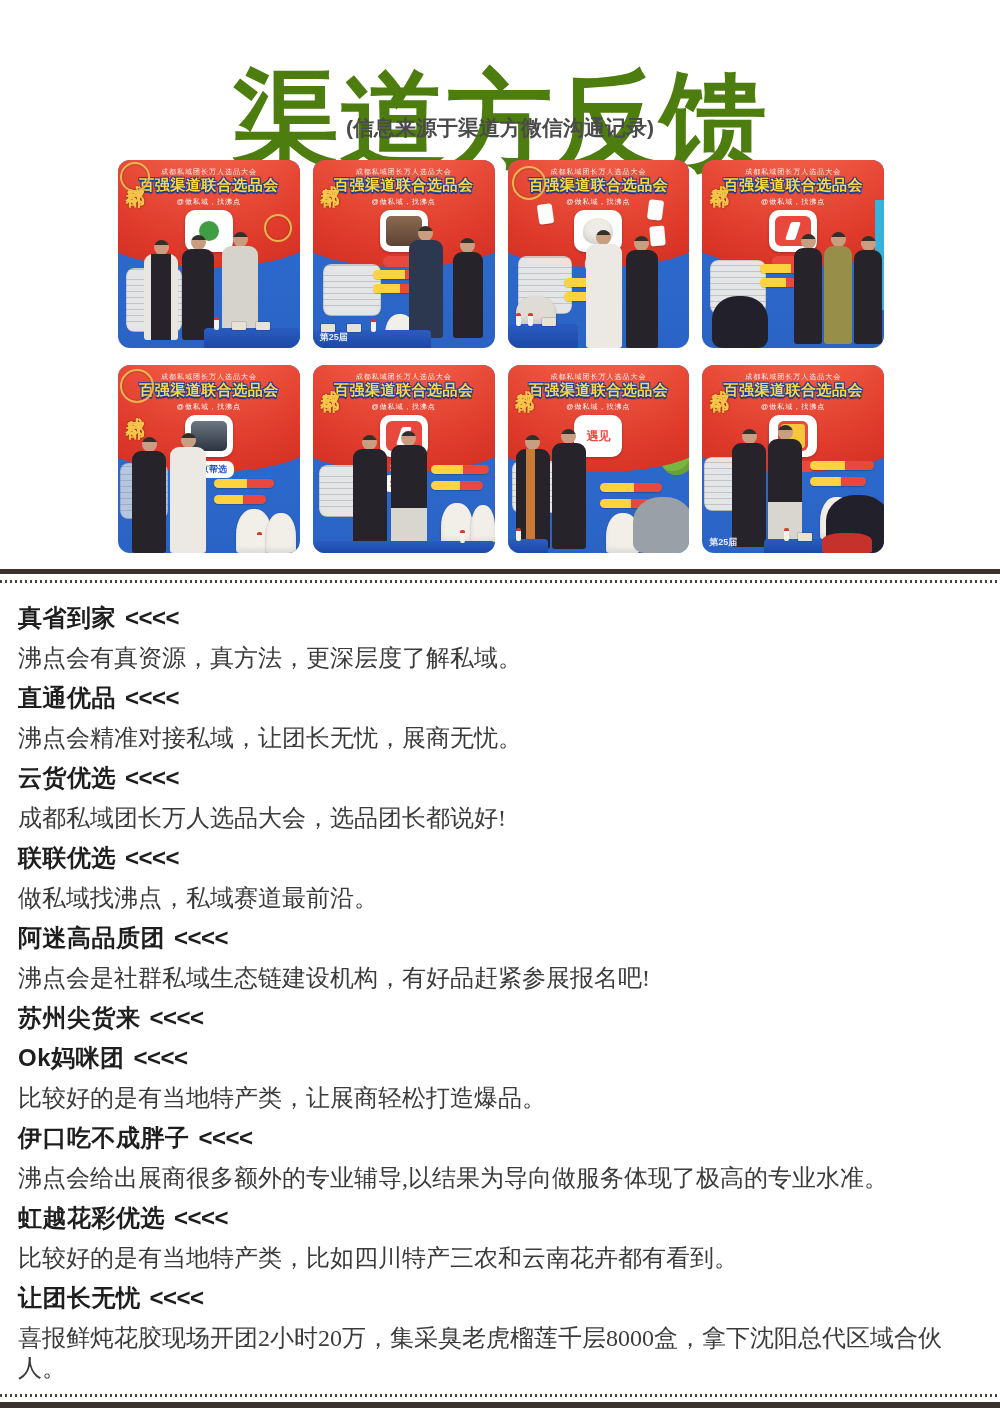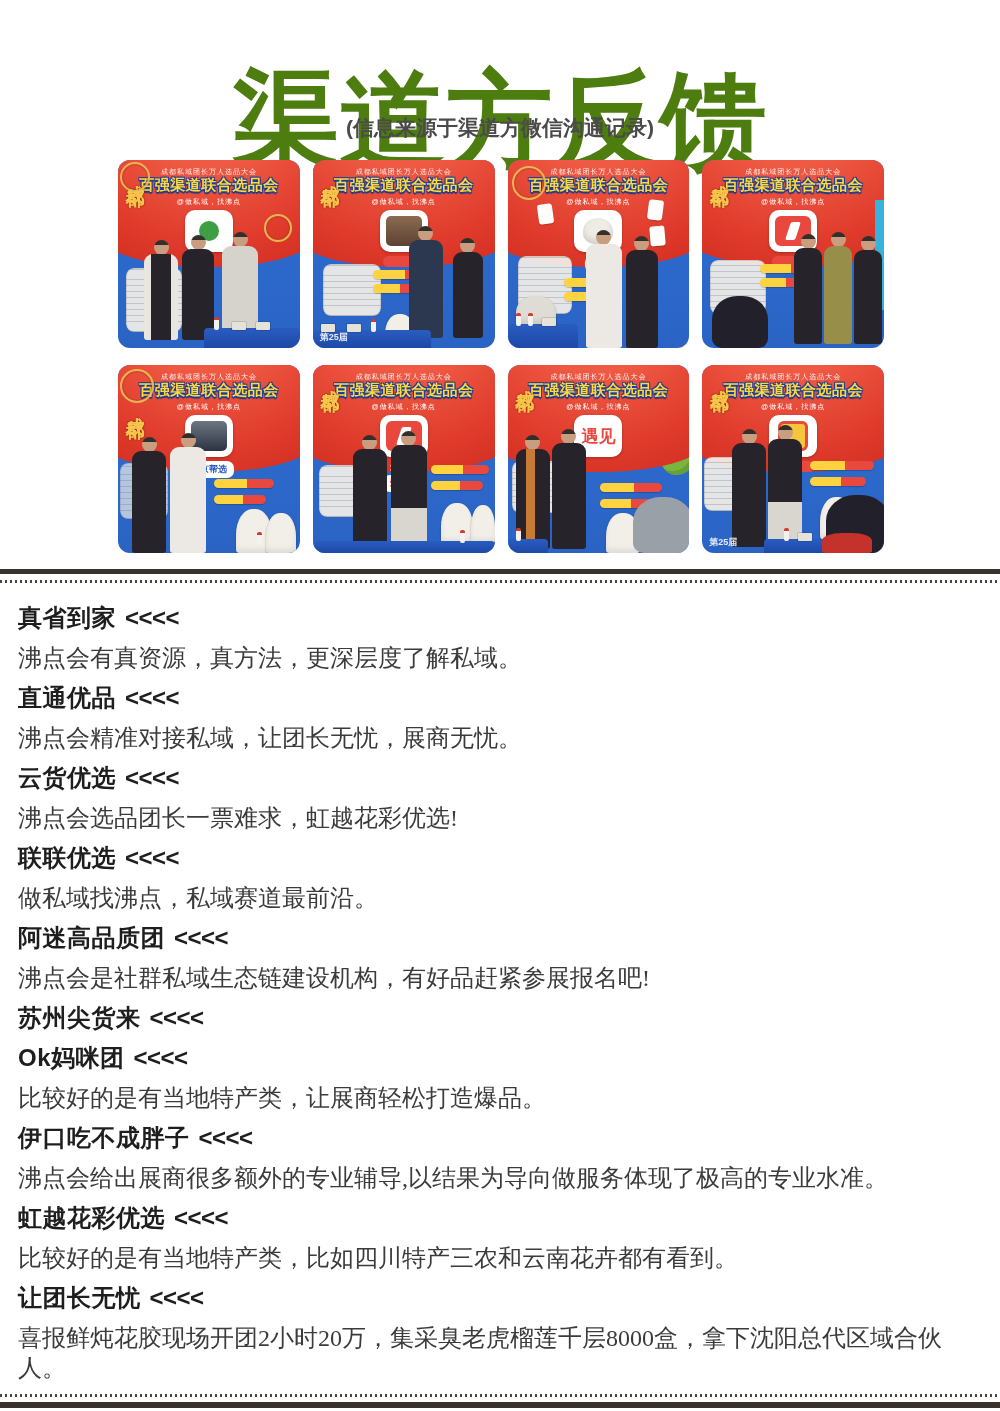--- a/index.html
+++ b/index.html
@@ -35,21 +35,21 @@
            background:#ffffff;border-radius:10px;box-shadow:0 1px 3px rgba(0,0,0,.25);
            display:flex;align-items:center;justify-content:center;}
   .logo-circle{width:20px;height:20px;border-radius:50%;background:#3f9e44;}
   .card-img{width:36px;height:30px;border-radius:5px;background:linear-gradient(#8a6a50,#5d4334);}
   .card-dark{width:36px;height:30px;border-radius:5px;background:linear-gradient(#6c7783,#2c3340);}
   .card-redlogo{width:36px;height:30px;border-radius:6px;background:#e8483d;position:relative;}
   .card-redlogo:after{content:"";position:absolute;left:13px;top:6px;width:10px;height:18px;
                       background:#ffffff;transform:skewX(-18deg);border-radius:2px;}
   .card-yellowlogo{width:30px;height:30px;border-radius:6px;background:#f5c63c;box-shadow:inset 0 0 0 3px #e8483d;}
   .card-cat{width:30px;height:26px;border-radius:50% 50% 40% 40%;background:#efece6;box-shadow:inset 0 -4px 6px rgba(0,0,0,.12);}
-  .card-text{font-size:17px;font-weight:900;color:#e8483d;}
+  .card-text{font-size:12px;font-weight:900;color:#e8483d;}
   .card-label{position:absolute;left:50%;transform:translateX(-50%);top:96px;
               font-size:9px;font-weight:700;white-space:nowrap;border-radius:7px;padding:2px 7px;}
   .lbl-pill-red{background:#e8483d;color:#fff;min-width:28px;min-height:7px;}
   .lbl-pill-white{background:#ffffff;color:#2356c4;}
   .lbl-white{color:#ffffff;padding:0;}
   .lbl-num{color:#ff6a57;background:rgba(255,255,255,.9);font-size:11px;}
   .bubble{position:absolute;background:rgba(241,239,233,.93);border-radius:8px;
           box-shadow:inset 0 0 0 1px rgba(150,150,140,.35);
           background-image:repeating-linear-gradient(180deg,transparent 0 5px,rgba(110,110,110,.28) 5px 6px);
           background-clip:padding-box;background-origin:content-box;padding:6px;}
@@ -358,21 +358,21 @@
       <p>沸点会有真资源，真方法，更深层度了解私域。</p>
     </section>
 
     <section class="entry">
       <h3><span>直通优品</span><span class="arrows">&lt;&lt;&lt;&lt;</span></h3>
       <p>沸点会精准对接私域，让团长无忧，展商无忧。</p>
     </section>
 
     <section class="entry">
       <h3><span>云货优选</span><span class="arrows">&lt;&lt;&lt;&lt;</span></h3>
-      <p>沸点会选品团长一票难求，虹越花彩优选!</p>
+      <p>成都私域团长万人选品大会，选品团长都说好!</p>
     </section>
 
     <section class="entry">
       <h3><span>联联优选</span><span class="arrows">&lt;&lt;&lt;&lt;</span></h3>
       <p>做私域找沸点，私域赛道最前沿。</p>
     </section>
 
     <section class="entry">
       <h3><span>阿迷高品质团</span><span class="arrows">&lt;&lt;&lt;&lt;</span></h3>
       <p>沸点会是社群私域生态链建设机构，有好品赶紧参展报名吧!</p>

